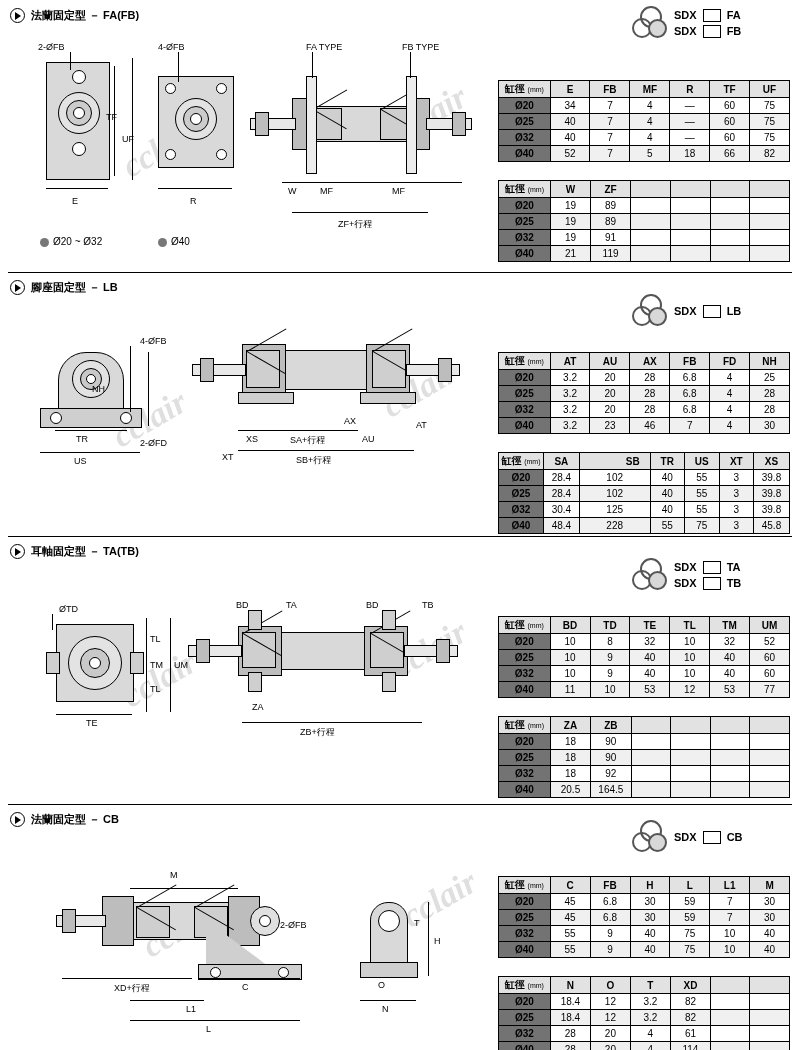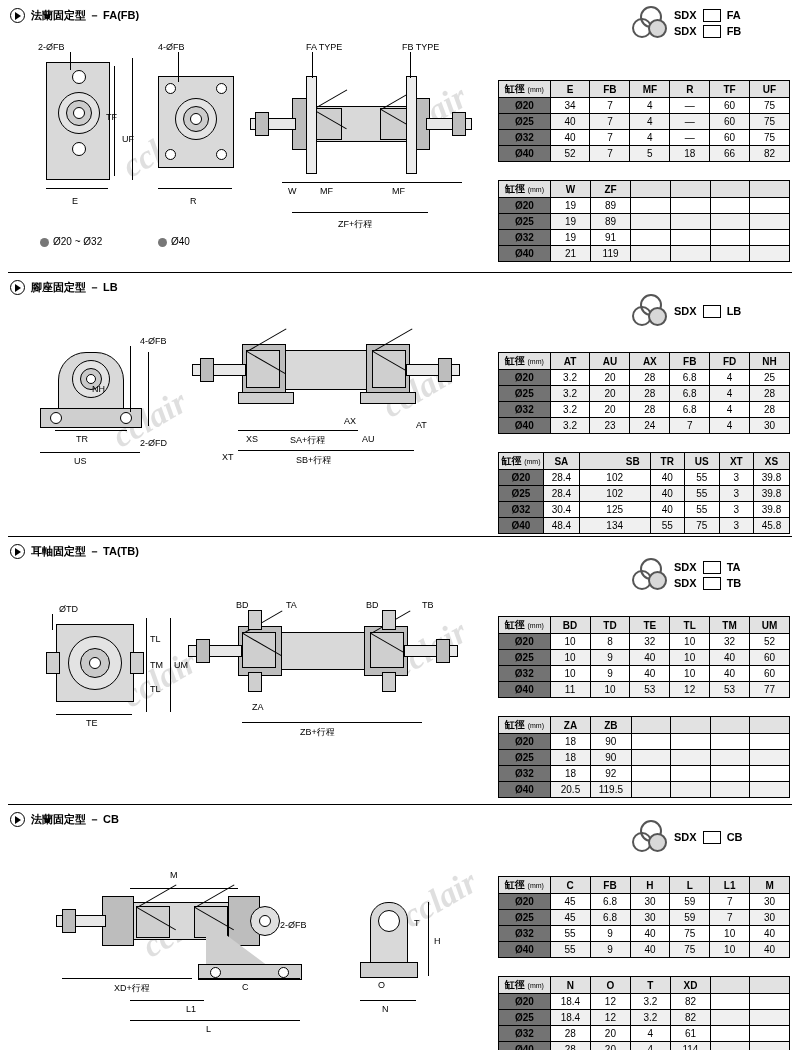--- a/index.html
+++ b/index.html
@@ -540,21 +540,21 @@
           <td>20</td>
           <td>28</td>
           <td>6.8</td>
           <td>4</td>
           <td>28</td>
         </tr>
         <tr>
           <td class="rowhdr">Ø40</td>
           <td>3.2</td>
           <td>23</td>
-          <td>24</td>
+          <td>46</td>
           <td>7</td>
           <td>4</td>
           <td>30</td>
         </tr>
       </tbody>
     </table>
 
     <table class="spec" style="left:498px; top:180px; width:292px;">
       <thead>
         <tr>
@@ -591,21 +591,21 @@
           <td>30.4</td>
           <td>125</td>
           <td>40</td>
           <td>55</td>
           <td>3</td>
           <td>39.8</td>
         </tr>
         <tr>
           <td class="rowhdr">Ø40</td>
           <td>48.4</td>
-          <td>134</td>
+          <td>228</td>
           <td>55</td>
           <td>75</td>
           <td>3</td>
           <td>45.8</td>
         </tr>
       </tbody>
     </table>
   </div>
 
   <div class="divider" style="top:536px;"></div>
@@ -770,21 +770,21 @@
           <td>18</td>
           <td>92</td>
           <td></td>
             <td></td>
             <td></td>
             <td></td>
         </tr>
         <tr>
           <td class="rowhdr">Ø40</td>
           <td>20.5</td>
-          <td>119.5</td>
+          <td>164.5</td>
           <td></td>
             <td></td>
             <td></td>
             <td></td>
         </tr>
       </tbody>
     </table>
   </div>
 
   <div class="divider" style="top:804px;"></div>

